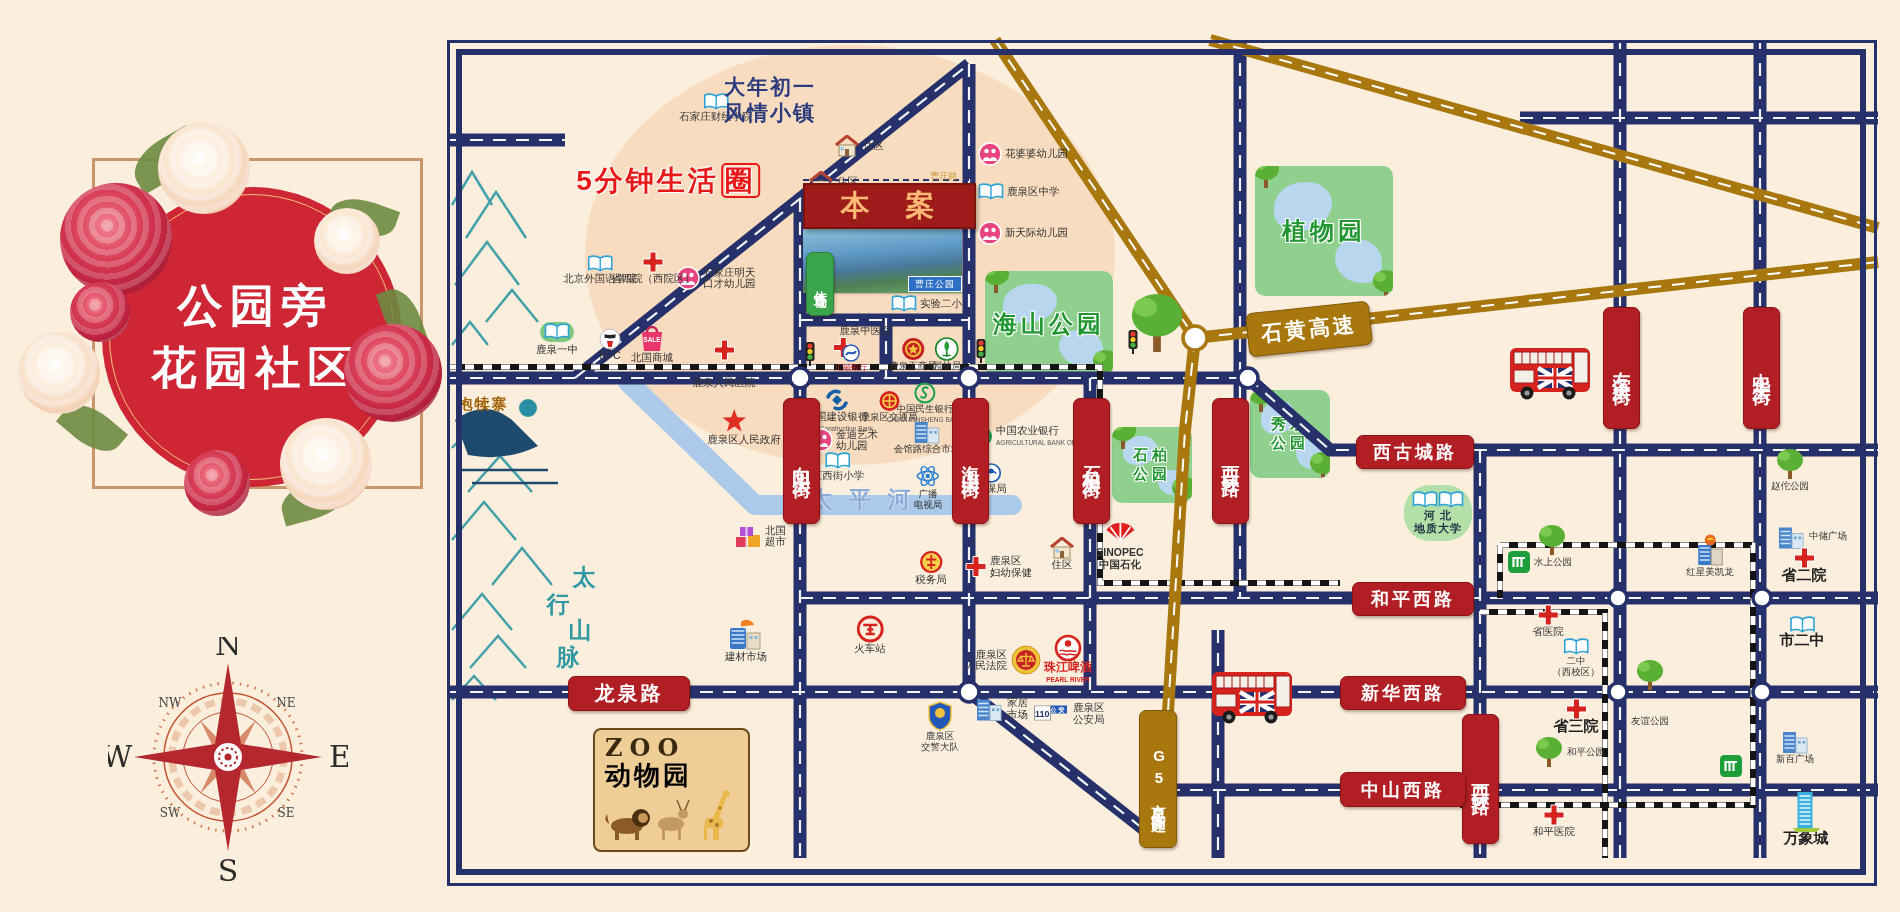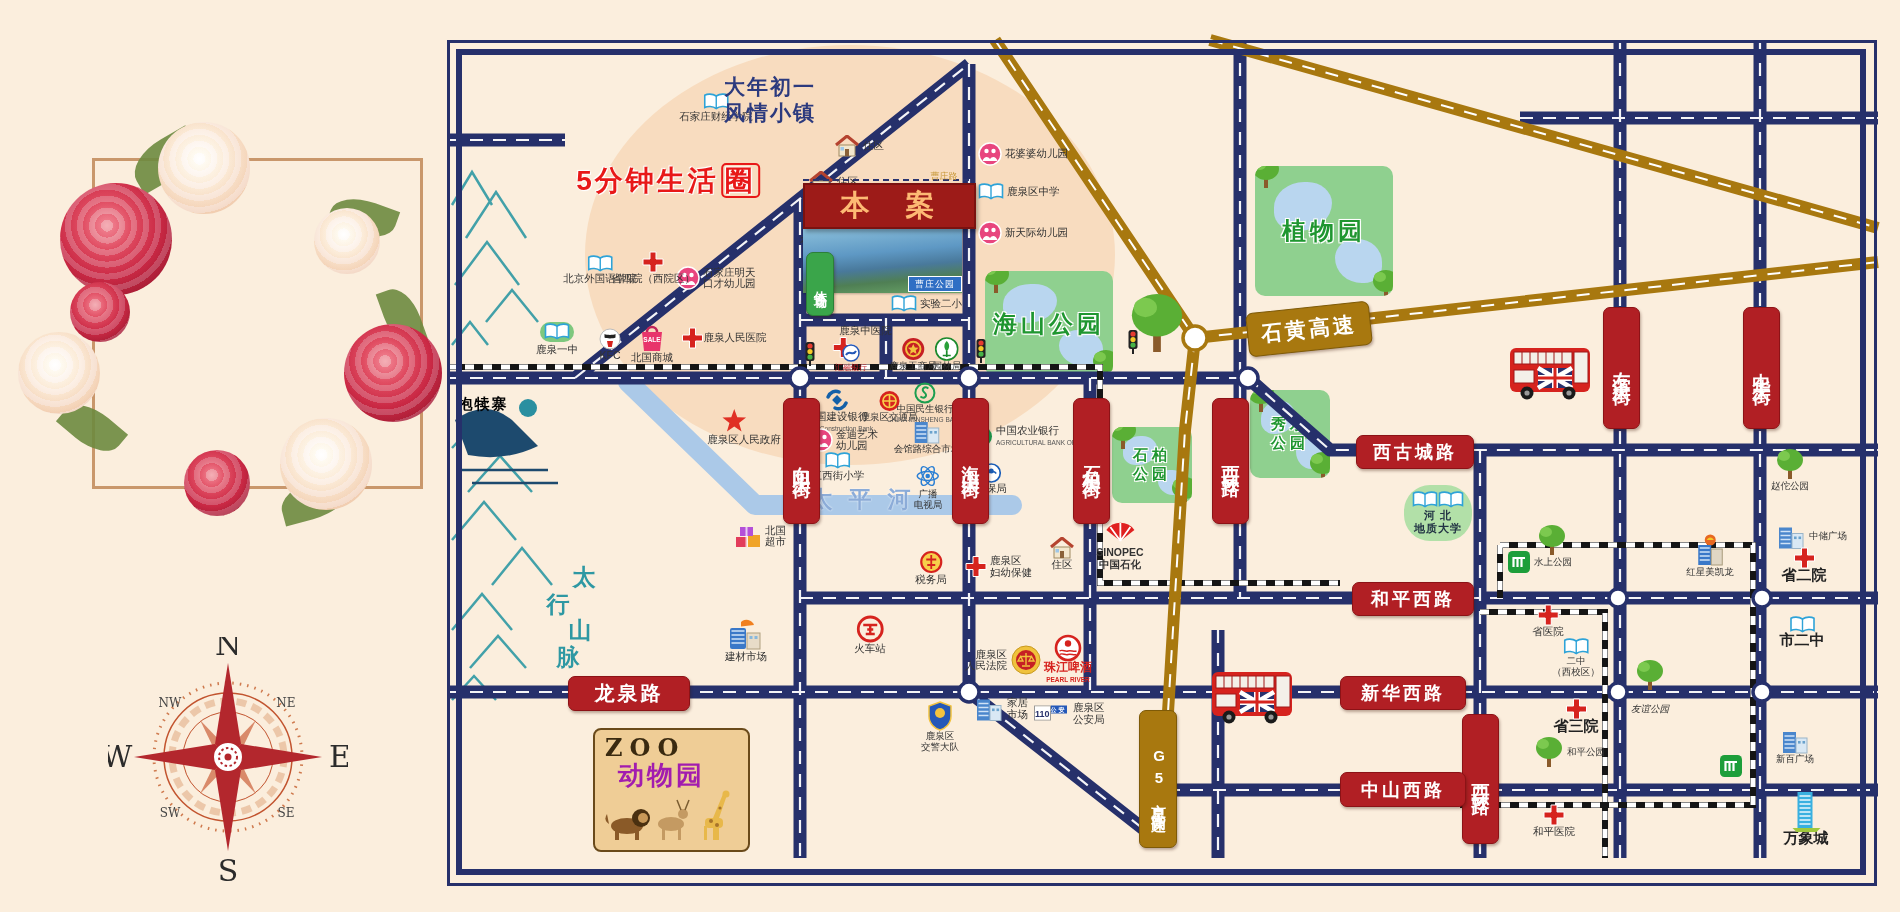--- a/index.html
+++ b/index.html
@@ -44,37 +44,37 @@
   .b110 .row u{flex:1;background:#d6231e;}
   .b110 .bar{height:8px;background:#2458b8;color:#fff;font-size:6px;display:flex;align-items:center;justify-content:center;letter-spacing:2px;}
   .univbox{background:#b2e0a8;border-radius:26px;padding:6px 8px;display:flex;flex-direction:column;align-items:center;z-index:30;}
   .univbox .lab{font-size:11px;font-weight:bold;color:#234;line-height:13px;text-align:center;letter-spacing:1px;}
   
   .t-live{font-size:28px;font-weight:bold;color:#e81818;letter-spacing:3px;z-index:35;
     text-shadow:0 0 3px #fff,1px 1px 0 #fff,-1px -1px 0 #fff;white-space:nowrap;}
   .t-live .boxed{border:2px solid #e81818;border-radius:5px;padding:0 2px;margin-left:2px;}
   .t-town{font-size:21px;font-weight:bold;color:#2c3a7e;line-height:26px;letter-spacing:2px;z-index:35;white-space:nowrap;}
   .t-river{font-size:23px;font-weight:bold;color:#8cacd8;letter-spacing:16px;z-index:35;white-space:nowrap;text-shadow:0 0 2px #fff;}
-  .t-bao{font-size:15px;font-weight:bold;color:#000000;z-index:35;letter-spacing:2px;}
+  .t-bao{font-size:15px;font-weight:bold;color:#a16207;z-index:35;letter-spacing:2px;}
   .t-mtn{font-size:23px;font-weight:bold;color:#2e98a3;z-index:35;}
   .t-caor{font-size:9px;color:#c89838;z-index:35;}
   .ctr{transform:translate(-50%,-50%);}
   
   .proj-box{left:803px;top:183px;width:159px;height:42px;background:#9d1b18;border:2px solid #7a1210;box-shadow:2px 3px 4px rgba(0,0,0,.3);
     display:flex;align-items:center;justify-content:center;color:#fdba74;font-size:29px;font-weight:bold;letter-spacing:14px;z-index:36;padding-left:10px;}
   .proj-photo{left:803px;top:227px;width:159px;height:66px;z-index:34;
     background:linear-gradient(175deg,#8ec2dc 0%,#5e98c4 40%,#49799b 60%,#4f7f54 78%,#6aa468 100%);box-shadow:0 1px 2px rgba(0,0,0,.25);}
   .proj-pill{left:908px;top:276px;width:52px;height:14px;background:#2f6fc4;border:1px solid #fff;color:#fff;font-size:9px;
     display:flex;align-items:center;justify-content:center;z-index:35;letter-spacing:1px;}
   .proj-dash{left:803px;top:179px;width:166px;border-top:2px dashed #2a3570;z-index:35;}
   
   .zoo{left:593px;top:728px;width:157px;height:124px;background:#efcd96;border:2px solid #6a4a1a;border-radius:8px;z-index:30;
     display:flex;flex-direction:column;align-items:flex-start;padding:6px 10px;box-sizing:border-box;}
   .zoo .zen{font-family:"DejaVu Serif","Liberation Serif",serif;font-weight:bold;font-size:24px;color:#3a2a10;letter-spacing:7px;line-height:24px;}
-  .zoo .zzh{font-size:26px;font-weight:bold;color:#a21caf;letter-spacing:3px;line-height:30px;margin-left:13px;}
+  .zoo .zzh{font-size:26px;font-weight:bold;color:#000000;letter-spacing:3px;line-height:30px;}
   
   .badge-frame{left:92px;top:158px;width:325px;height:325px;border:3px solid #c9976b;z-index:5;}
   .badge-circle{left:102px;top:187px;width:300px;height:300px;border-radius:50%;background:#cf2636;z-index:6;
     display:flex;flex-direction:column;align-items:center;justify-content:center;gap:10px;}
   .badge-circle::after{content:"";position:absolute;inset:7px;border:1px solid #f0c27a;border-radius:50%;}
   .badge-line{color:#fff;font-weight:bold;font-size:45px;letter-spacing:7px;line-height:52px;text-indent:7px;}
   .rose{border-radius:50%;z-index:7;}
   .rose.red{background:radial-gradient(circle at 42% 38%,#f2a0a8 0%,#e05a6e 26%,#c9304d 55%,#a01f38 82%,#8c1830 100%),
     repeating-radial-gradient(circle at 42% 38%,rgba(255,255,255,.16) 0 6px,rgba(140,20,50,.18) 6px 12px);background-blend-mode:overlay;}
   .rose.cream{background:radial-gradient(circle at 45% 40%,#ffffff 0%,#fbeadc 38%,#f3d3bd 68%,#e2af92 100%),
@@ -83,20 +83,24 @@
   
   svg text{font-family:"DejaVu Serif","Liberation Serif",serif;}
   .tree-sp{z-index:28;}
 </style>
 </head>
 <body>
 
 <div id="stage">
 
   <div class="abs badge-frame"></div>
+  <div class="abs badge-circle">
+    <div class="badge-line">公园旁</div>
+    <div class="badge-line">花园社区</div>
+  </div>
   <div class="abs leaf" style="left:130px;top:140px;width:70px;height:40px;transform:rotate(-30deg)"></div>
   <div class="abs leaf" style="left:330px;top:200px;width:66px;height:36px;transform:rotate(20deg)"></div>
   <div class="abs leaf" style="left:60px;top:410px;width:64px;height:36px;transform:rotate(40deg)"></div>
   <div class="abs leaf" style="left:280px;top:480px;width:70px;height:38px;transform:rotate(-15deg)"></div>
   <div class="abs leaf" style="left:372px;top:300px;width:60px;height:34px;transform:rotate(70deg)"></div>
   <div class="abs rose cream" style="left:158px;top:122px;width:92px;height:92px"></div>
   <div class="abs rose red" style="left:60px;top:183px;width:112px;height:112px"></div>
   <div class="abs rose cream" style="left:314px;top:208px;width:66px;height:66px"></div>
   <div class="abs rose red" style="left:70px;top:282px;width:60px;height:60px"></div>
   <div class="abs rose cream" style="left:18px;top:332px;width:82px;height:82px"></div>
@@ -454,21 +458,21 @@
         <svg width="26" height="28" viewBox="0 0 26 28">
           <path d="M3 8h20l-2 19H5Z" fill="#e8356b"></path>
           <path d="M8 8a5 5 0 0 1 10 0" fill="none" stroke="#c0245a" stroke-width="2.5"></path>
         </svg>
         <span class="bag-badge">SALE</span>
       </span>
       <span class="lab">
         <span style="display: block;">北国商城</span>
       </span>
     </div>
-    <div class="abs poi lp-b" style="left: 724px; top: 327px; transform: translateX(-50%); flex-direction: row;">
+    <div class="abs poi lp-b" style="left: 724px; top: 339px; transform: translateX(-50%); flex-direction: column; gap: 16px;">
       <span class="icwrap">
         <svg width="22" height="22" viewBox="0 0 22 22">
           <path d="M8 1h6v7h7v6h-7v7H8v-7H1V8h7Z" fill="#d6231e"></path>
           <path d="M8 1h6v7h7v6h-7v7H8v-7H1V8h7Z" fill="none" stroke="#fff" stroke-width="1"></path>
         </svg>
       </span>
       <span class="lab">
         <span style="display: block;">鹿泉人民医院</span>
       </span>
     </div>
@@ -1008,21 +1012,21 @@
       </span>
     </div>
     <div class="abs poi lp-b tiny" style="left: 1650px; top: 658px; transform: translateX(-50%); flex-direction: column;">
       <span class="icwrap">
         <svg width="30" height="34" viewBox="0 0 30 34">
           <rect x="13" y="21" width="4" height="11" fill="#8a5a2a"></rect>
           <ellipse cx="15" cy="13" rx="13" ry="11" fill="#5aaf35"></ellipse>
           <ellipse cx="9" cy="9" rx="6" ry="5" fill="#7cc94f"></ellipse>
         </svg>
       </span>
-      <span class="lab" style="margin-top: 12px; font-style: italic;">
+      <span class="lab" style="margin-top: 24px;">
         <span style="display: block;">友谊公园</span>
       </span>
     </div>
     <div class="abs poi lp-b big" style="left: 1576px; top: 698px; transform: translateX(-50%); flex-direction: column;">
       <span class="icwrap">
         <svg width="22" height="22" viewBox="0 0 22 22">
           <path d="M8 1h6v7h7v6h-7v7H8v-7H1V8h7Z" fill="#d6231e"></path>
           <path d="M8 1h6v7h7v6h-7v7H8v-7H1V8h7Z" fill="none" stroke="#fff" stroke-width="1"></path>
         </svg>
       </span>

